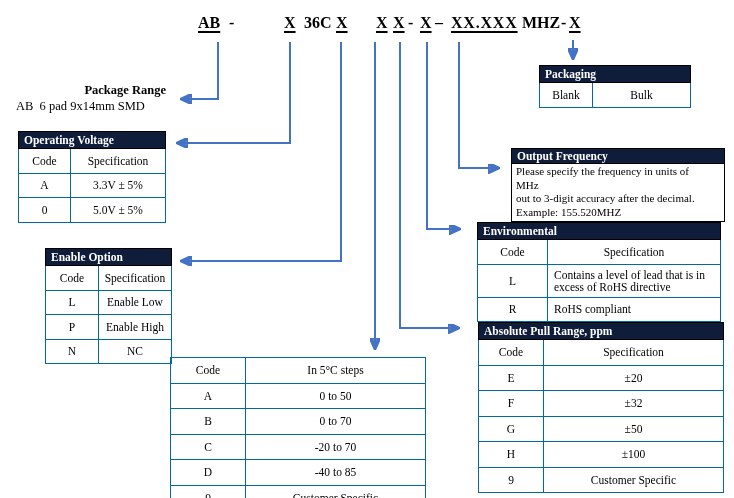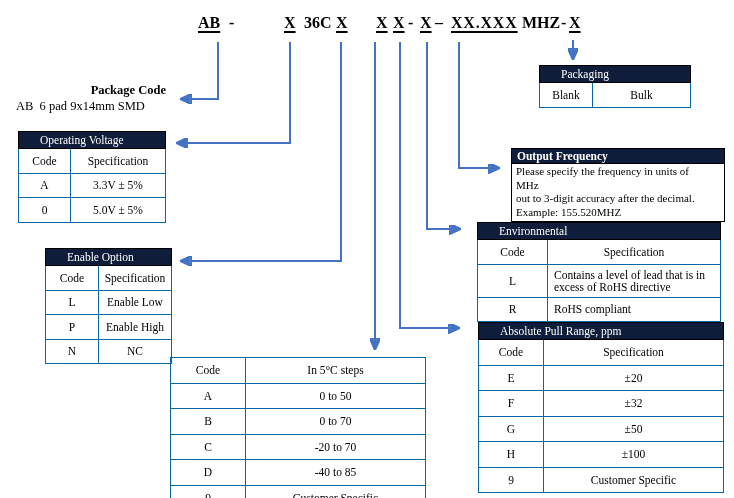--- a/index.html
+++ b/index.html
@@ -24,22 +24,22 @@
   .pkg { position:absolute; left:2px; top:83px; width:166px; }
   .pkg-title { font-weight:bold; font-size:12.5px; text-align:right; padding-right:2px; }
   .pkg-sub { font-size:12.5px; padding-left:14px; white-space:pre; margin-top:1px; }
 
   
   table.tbl {
     position:absolute; border-collapse:collapse; table-layout:fixed;
     font-family:"Liberation Serif", serif; font-size:11.5px;
   }
   table.tbl th.t {
-    background:#0f1c3a; color:#fff; text-align:left; font-weight:normal;
-    padding:1px 21px; height:14px; border:1px solid #000; font-size:11.5px;
+    background:#0f1c3a; color:#fff; text-align:left; font-weight:bold;
+    padding:1px 5px; height:14px; border:1px solid #000; font-size:11.5px;
   }
   table.tbl td { border:1px solid #0369a1; text-align:center; padding:4px 3px; height:15.5px; }
   table.tbl td.lft { text-align:left; padding-left:6px; }
   table.big td { height:16.5px; }
 
   
   .ofbox { position:absolute; left:511px; top:148px; width:214px; font-size:11px; }
   .of-hdr {
     background:#0f1c3a; color:#fff; font-weight:bold; font-size:11.5px;
     padding:1px 5px; border:1px solid #000;
@@ -79,21 +79,21 @@
     <path d="M290,42 V143 H180" marker-end="url(#ah)"></path>
     <path d="M341,42 V261 H184" marker-end="url(#ah)"></path>
     <path d="M375,42 V346" marker-end="url(#ah)"></path>
     <path d="M400,42 V328 H456" marker-end="url(#ah)"></path>
     <path d="M427,42 V229 H457" marker-end="url(#ah)"></path>
     <path d="M459,42 V168 H496" marker-end="url(#ah)"></path>
     <path d="M573,40 V56" marker-end="url(#ah)"></path>
   </svg>
 
   <div class="pkg">
-    <div class="pkg-title">Package Code</div>
+    <div class="pkg-title">Package Range</div>
     <div class="pkg-sub">AB  6 pad 9x14mm SMD</div>
   </div>
 
   <table class="tbl" style="left:18px; top:131px; width:147px">
     <colgroup>
         <col style="width:52px">
         <col style="width:95px">
       </colgroup>
     <tbody>
         <tr>

